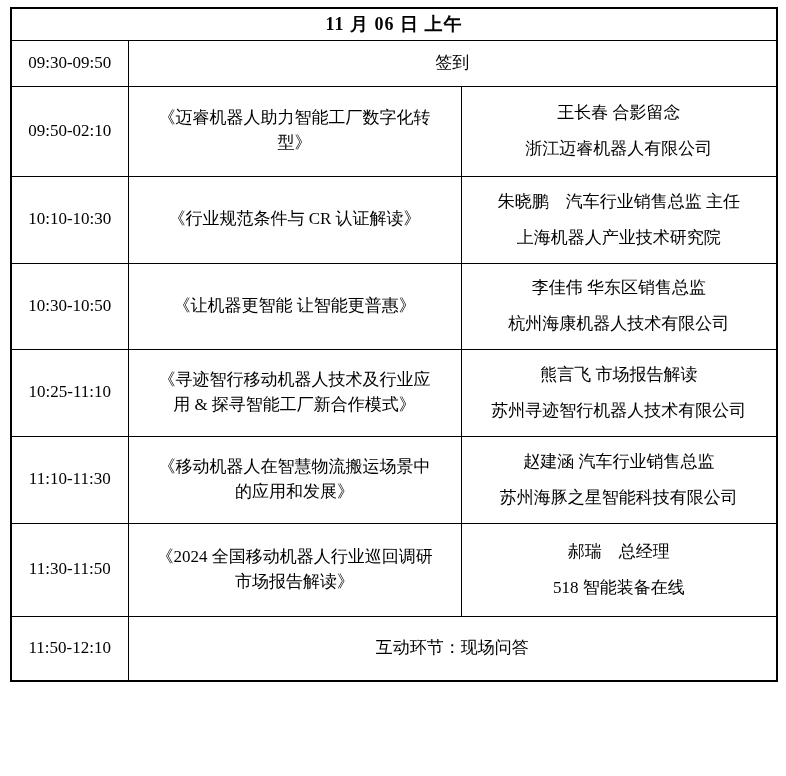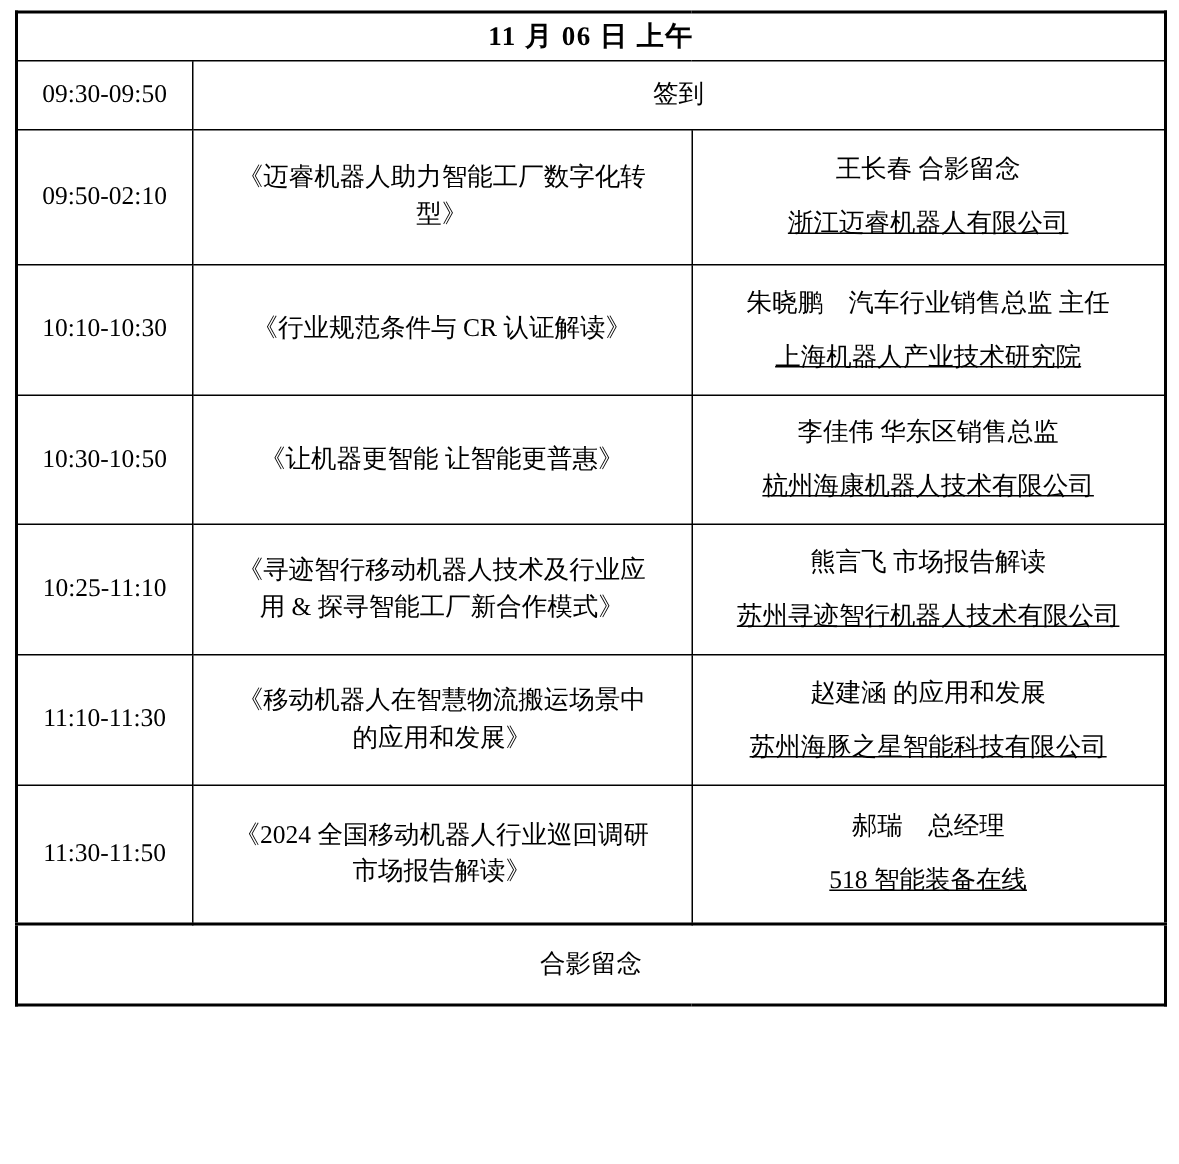--- a/index.html
+++ b/index.html
@@ -59,21 +59,20 @@
     font-size: 18px;
     padding: 2px 4px;
   }
   
   td.speaker .speaker-name {
     line-height: 26px;
     margin-bottom: 10px;
   }
   td.speaker .speaker-company {
     line-height: 26px;
-    text-decoration: underline;
   }
   tr.qa-row td { height: 65px; }
   tr.qa-row td.merged { border-top: 1px solid #000; }
   tr.footer-row td {
     height: 54px;
     border-top: 2px solid #000000;
   }
   
   tr.r-signin td { height: 46px; }
   tr.r1 td { height: 90px; }
@@ -141,34 +140,35 @@
         <div class="speaker-name">熊言飞 市场报告解读</div>
         <div class="speaker-company">苏州寻迹智行机器人技术有限公司</div>
       </td>
     </tr>
 
     <tr class="r5">
       <td class="time">11:10-11:30</td>
       <td class="session">《移动机器人在智慧物流搬运场景中
 的应用和发展》</td>
       <td class="speaker">
-        <div class="speaker-name">赵建涵 的应用和发展</div>
+        <div class="speaker-name">赵建涵 汽车行业销售总监</div>
         <div class="speaker-company">苏州海豚之星智能科技有限公司</div>
       </td>
     </tr>
 
     <tr class="r6">
       <td class="time">11:30-11:50</td>
       <td class="session">《2024 全国移动机器人行业巡回调研
 市场报告解读》</td>
       <td class="speaker">
         <div class="speaker-name">郝瑞　总经理</div>
         <div class="speaker-company">518 智能装备在线</div>
       </td>
     </tr>
 
+    <tr class="qa-row">
+      <td class="time">11:50-12:10</td>
+      <td class="merged" colspan="2">互动环节：现场问答</td>
+    </tr>
 
-    <tr class="footer-row">
-      <td colspan="3">合影留念</td>
-    </tr>
   </tbody>
     </table>
 </div>
 
 </body></html>

